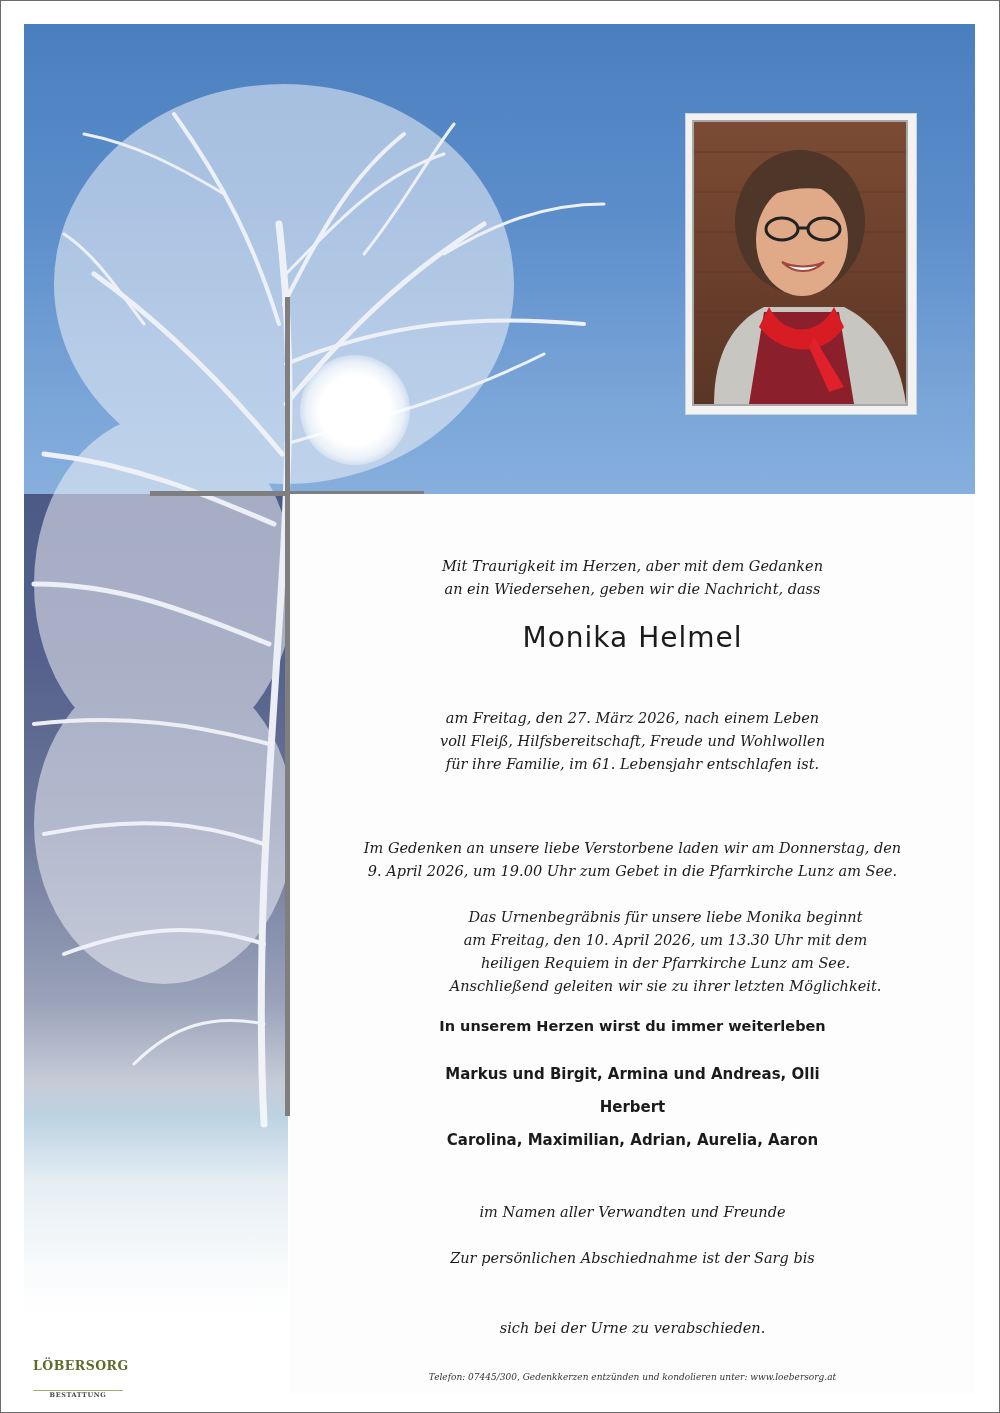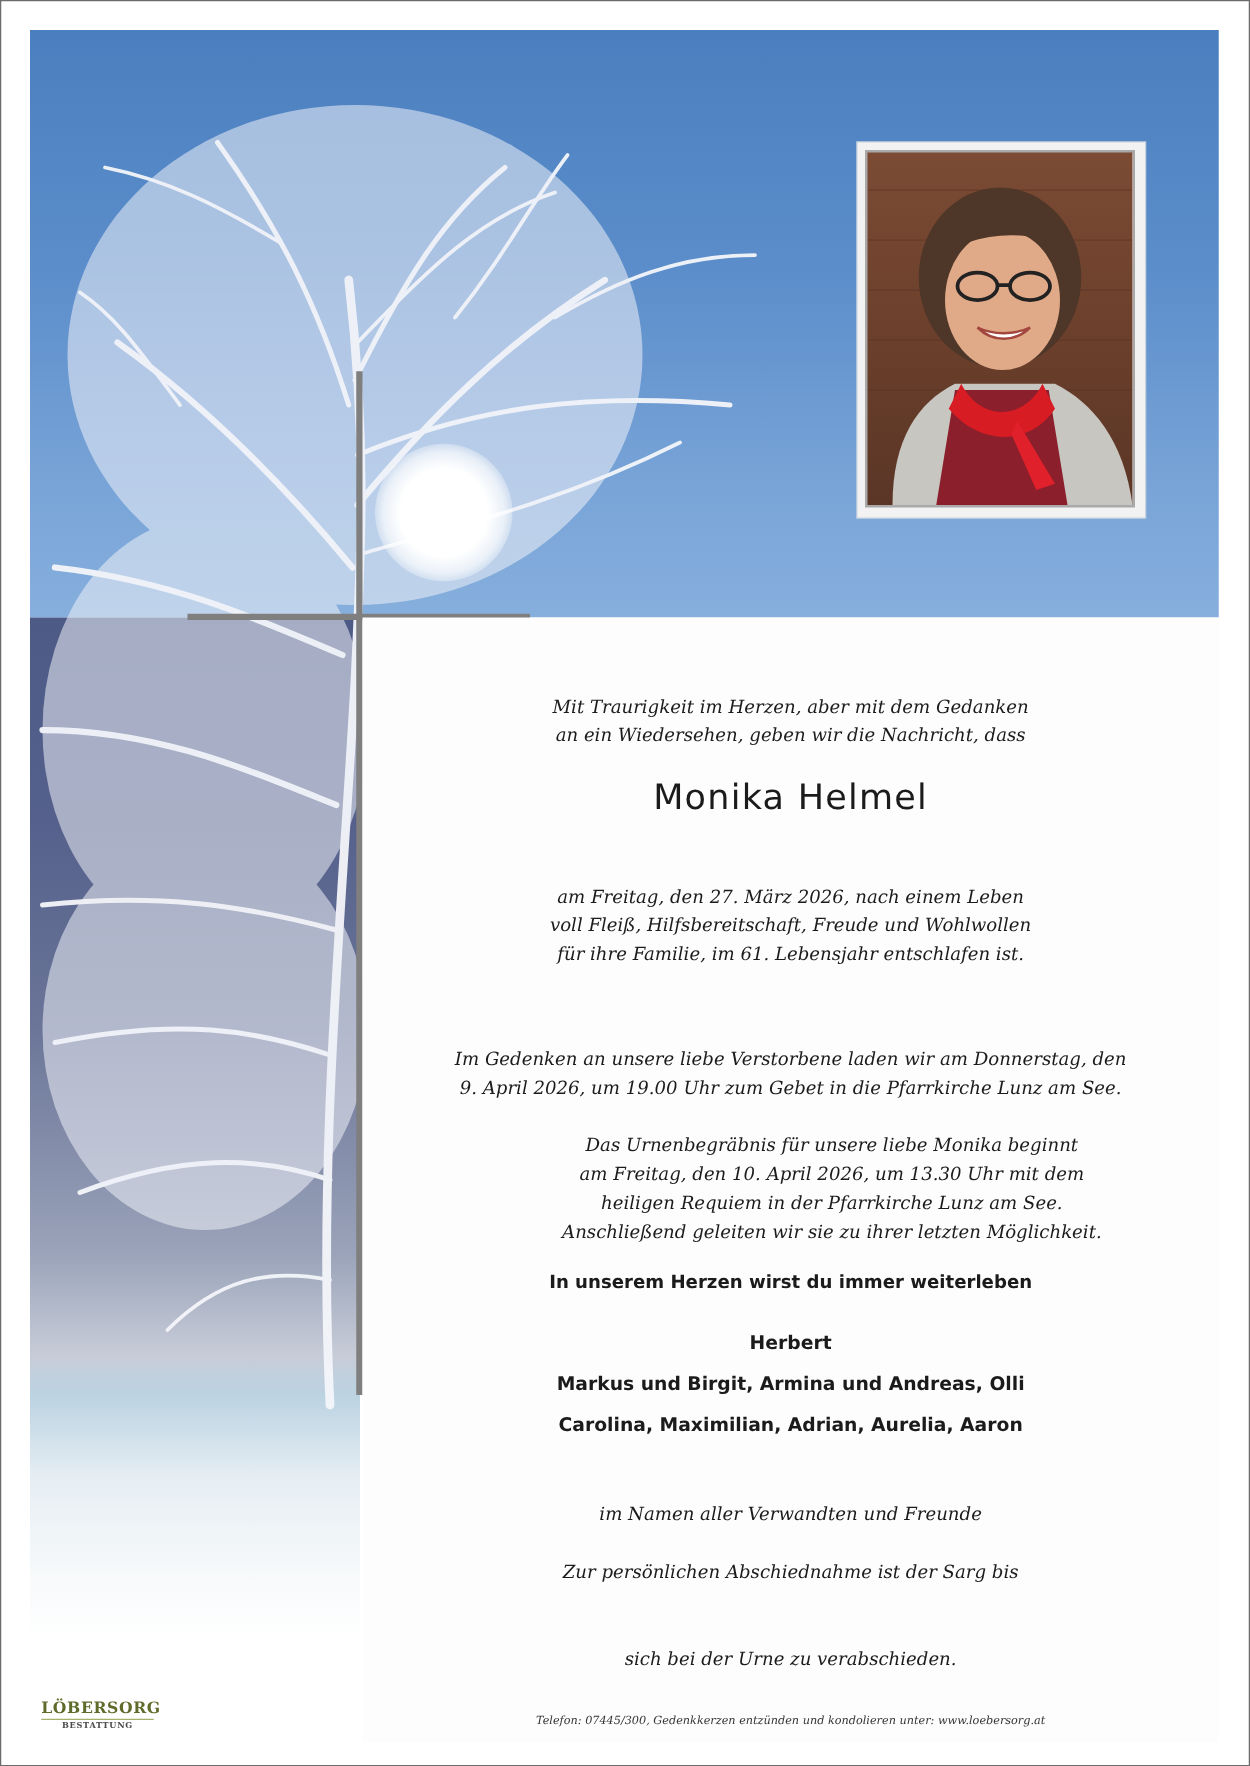--- a/index.html
+++ b/index.html
@@ -24,21 +24,21 @@
        box-shadow:0 0 0 1px #c9d3de;}
   .portrait{position:absolute;left:8px;top:8px;width:212px;height:282px;overflow:hidden;
        background:linear-gradient(180deg,#7b4b34 0%,#6a3f2b 55%,#5a3526 100%);
        box-shadow:0 0 0 2px #a9a9a9;}
   .text{position:absolute;left:290px;width:685px;text-align:center;color:#1b1b1b;font-family:"DejaVu Serif",serif;font-style:italic;}
   .p{font-size:14.5px;line-height:23px;margin-top:31px;}
   .name{font-size:28px;line-height:48px;font-style:normal;font-family:"DejaVu Sans",sans-serif;letter-spacing:1px;font-weight:normal;}
   .bold{font-weight:bold;font-size:14.5px;font-style:normal;font-family:"DejaVu Sans",sans-serif;}
   .footer{position:absolute;left:290px;width:685px;top:1372px;text-align:center;font-size:9px;color:#333;font-family:"DejaVu Serif",serif;font-style:italic;}
   .logo{position:absolute;left:33px;top:1358px;width:90px;text-align:center;}
-  .logo-main{font-family:"DejaVu Serif",serif;font-size:12.5px;font-weight:bold;color:#5e6b2b;letter-spacing:0.5px;border-bottom:1px solid #a5b06b;padding-bottom:2px;}
+  .logo-main{font-family:"DejaVu Serif",serif;font-size:12.5px;font-weight:bold;color:#5e6b2b;letter-spacing:0.5px;border-bottom:1px solid #a5b06b;padding-bottom:17px;}
   .logo-sub{font-family:"DejaVu Serif",serif;font-size:6.5px;color:#4a4a4a;letter-spacing:0.6px;margin-top:0;font-weight:bold;}
 </style>
 </head>
 <body>
 
 <div class="page"></div>
 
 <div class="sky"></div>
 <div class="strip"></div>
 
@@ -125,22 +125,22 @@
 <div class="text p" style="top:875px;padding-left:33px;">
   <div>Das Urnenbegräbnis für unsere liebe Monika beginnt</div>
   <div>am Freitag, den 10. April 2026, um 13.30 Uhr mit dem</div>
   <div>heiligen Requiem in der Pfarrkirche Lunz am See.</div>
   <div>Anschließend geleiten wir sie zu ihrer letzten Möglichkeit.</div>
 </div>
 
 <div class="text bold" style="top:1018px;">In unserem Herzen wirst du immer weiterleben</div>
 
 <div class="text bold" style="top:1058px;line-height:33px;font-size:15px;">
+  <div>Markus und Birgit, Armina und Andreas, Olli</div>
   <div>Herbert</div>
-  <div>Markus und Birgit, Armina und Andreas, Olli</div>
   <div>Carolina, Maximilian, Adrian, Aurelia, Aaron</div>
 </div>
 
 <div class="text p" style="top:1170px;">im Namen aller Verwandten und Freunde</div>
 
 <div class="text p" style="top:1216px;">
   <div>Zur persönlichen Abschiednahme ist der Sarg bis</div>
 </div>
 
 <div class="text p" style="top:1286px;">

